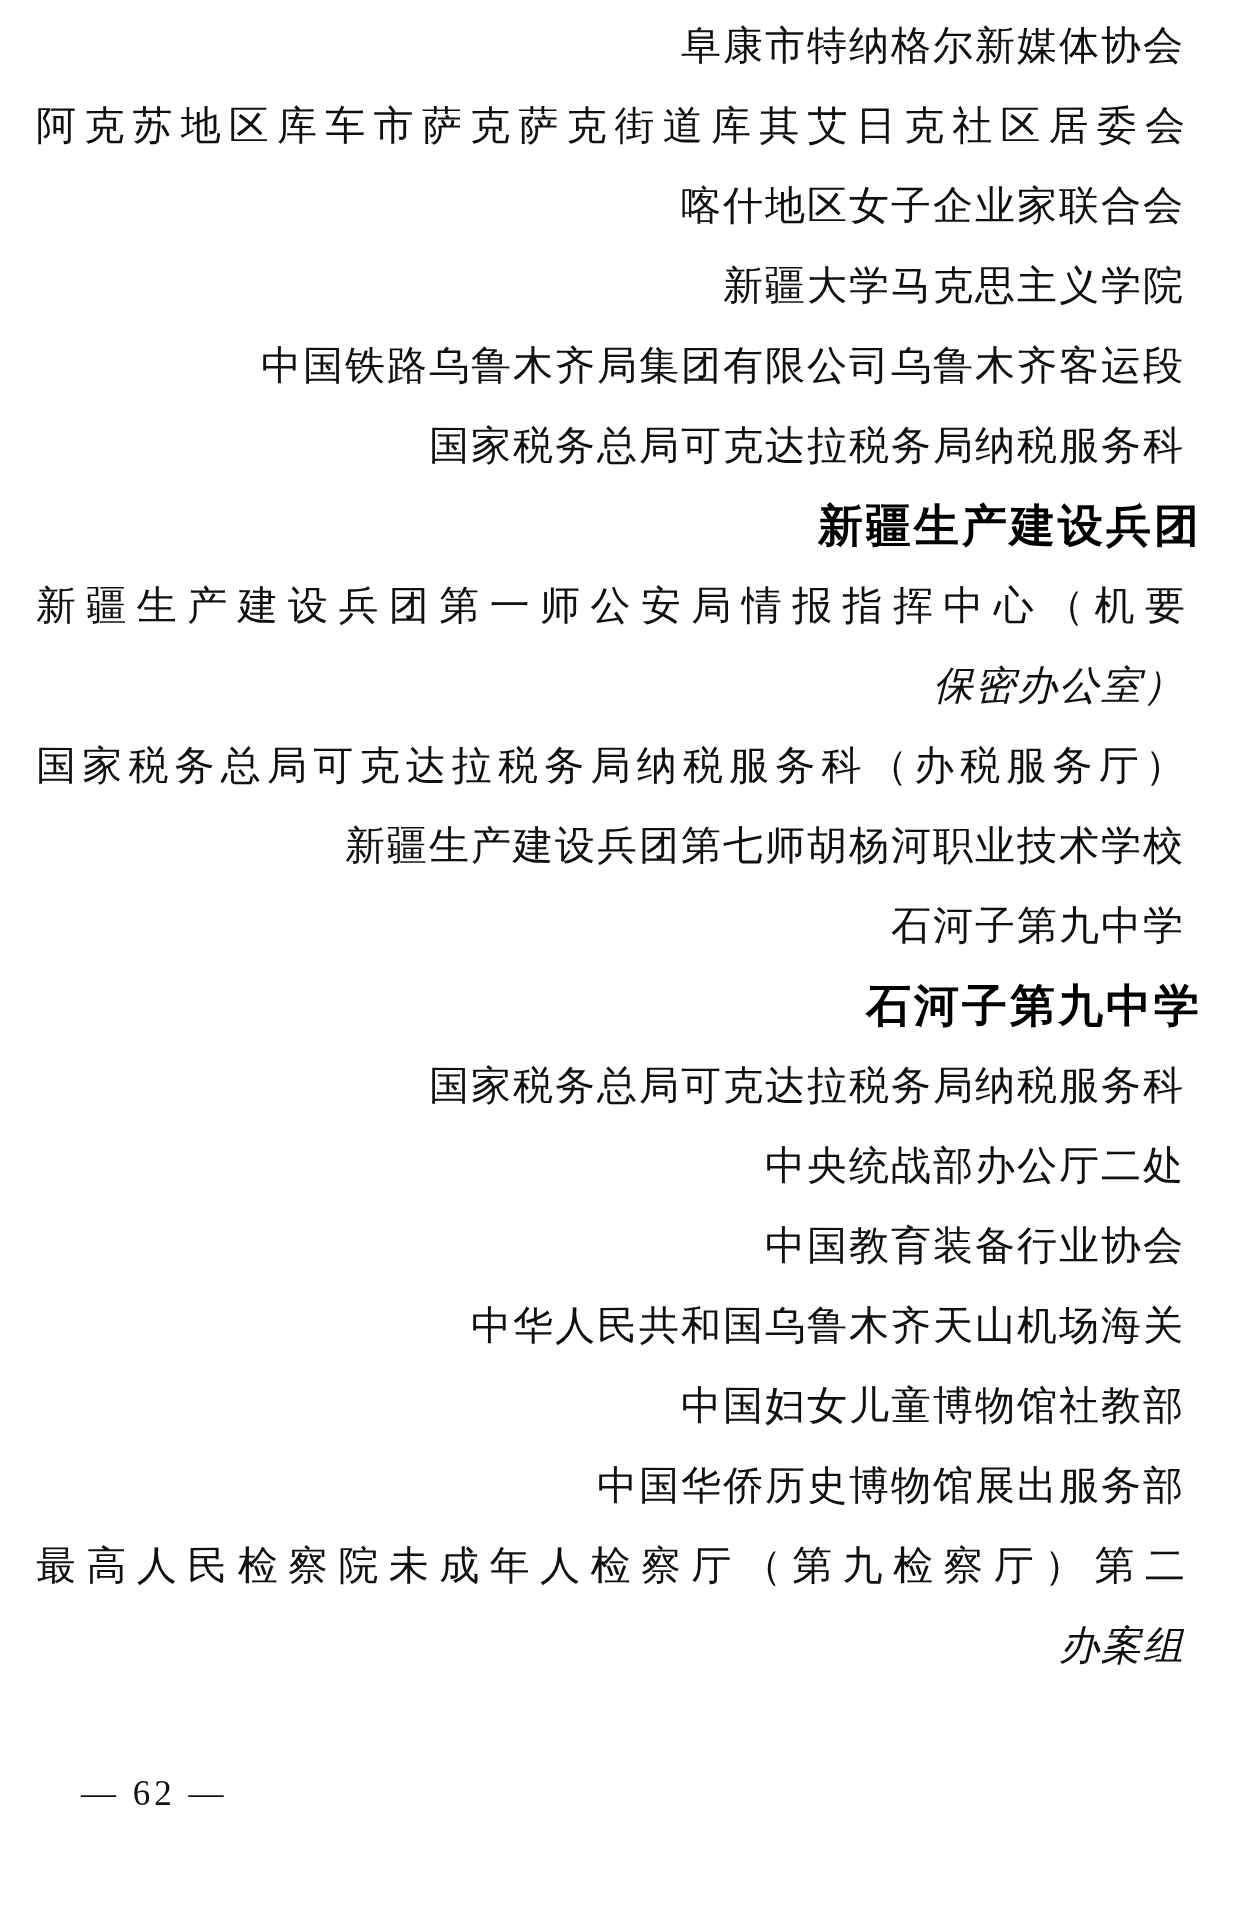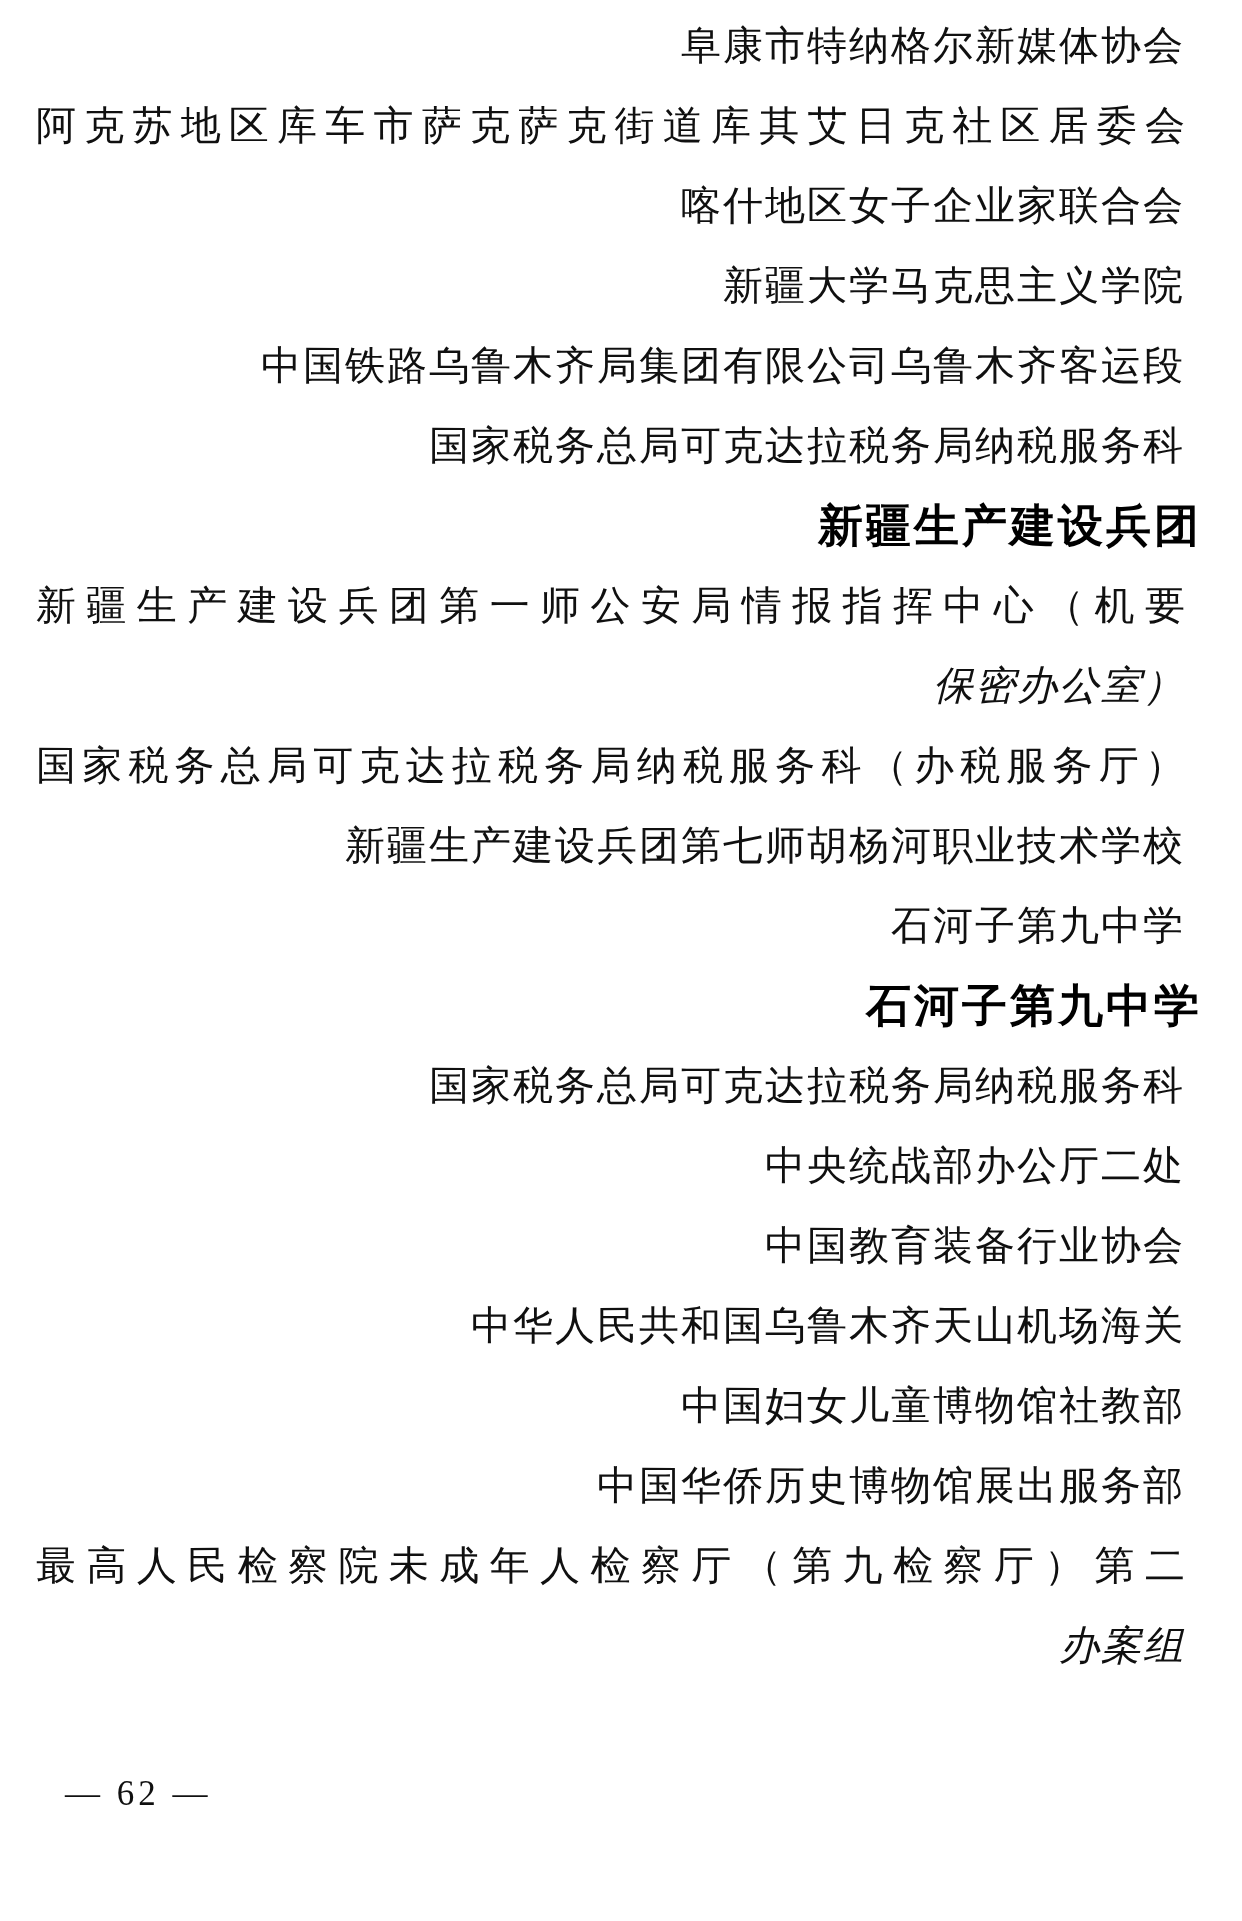--- a/index.html
+++ b/index.html
@@ -53,21 +53,21 @@
   .line.stretch {
     white-space: normal;
     letter-spacing: 0;
     text-align: justify;
     text-align-last: justify;
     text-justify: inter-character;
     margin-left: 36px;
   }
   .page-number {
     position: absolute;
-    left: 65px;
+    left: 81px;
     top: 1770px;
     height: 48px;
     line-height: 48px;
     font-family: "Liberation Serif", "DejaVu Serif", serif;
     font-size: 35px;
     letter-spacing: 4px;
     color: #101010;
   }
 </style>
 </head>

